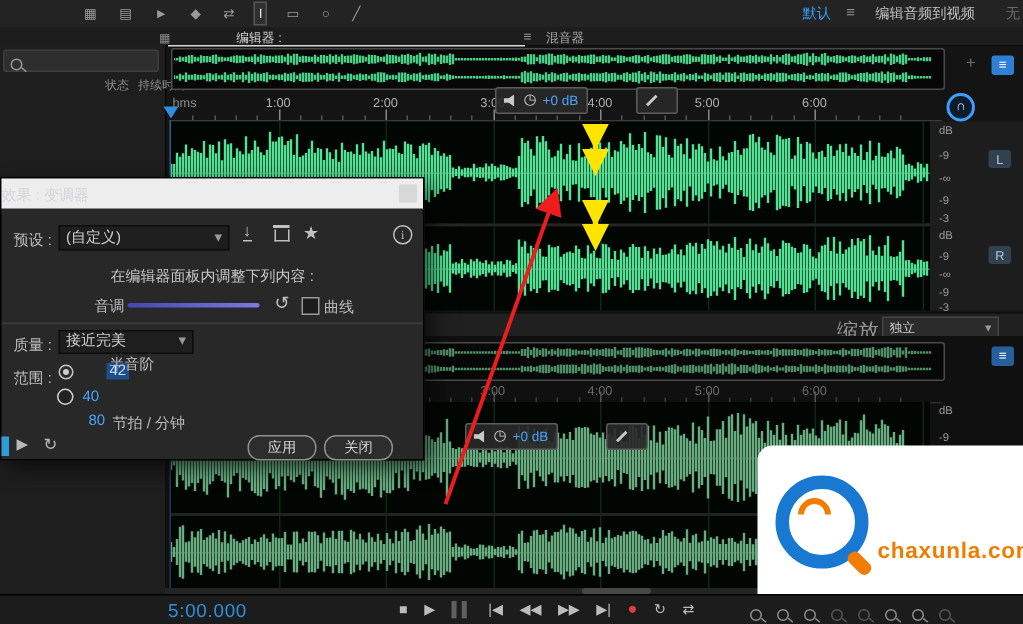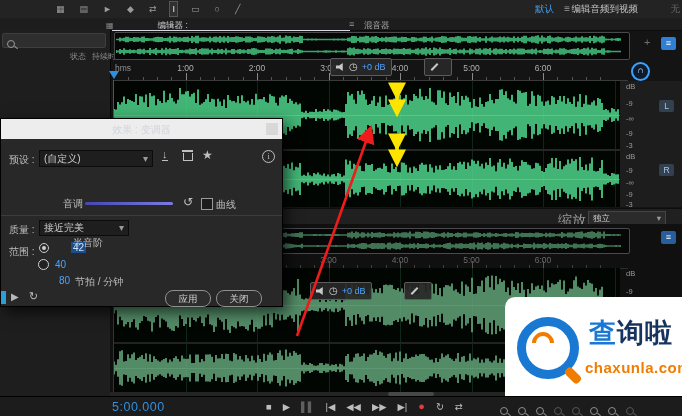--- a/index.html
+++ b/index.html
@@ -7,21 +7,21 @@
        font-family:"Liberation Sans","DejaVu Sans",sans-serif;color:#c8c8c8;
        -webkit-font-smoothing:antialiased;}
   .abs{position:absolute;}
   
   #topbar{left:0;top:0;width:682px;height:18px;background:#232323;border-bottom:1px solid #0b0b0b;}
   #tools{left:54px;top:2px;display:flex;gap:11px;align-items:center;height:14px;}
   .tool{font-size:9px;color:#9a9a9a;line-height:14px;padding:0 2px;}
   .tool.selected{color:#e8e8e8;border:1px solid #555;background:#303030;}
   #workspace{right:128px;top:3px;font-size:9.5px;color:#3e9df5;}
   #ws-menu{right:112px;top:3px;font-size:10px;color:#9a9a9a;}
-  #ws-right{right:44px;top:3px;font-size:9.5px;color:#c2c2c2;}
+  #ws-right{right:32px;top:3px;font-size:9.5px;color:#c2c2c2;}
   #ws-corner{right:2px;top:3px;font-size:9.5px;color:#6a6a6a;}
   #tabbar{left:0;top:18px;width:682px;height:12px;background:#1d1d1d;border-bottom:1px solid #0c0c0c;}
   #editor-tab{left:106px;top:19px;display:flex;gap:4px;align-items:center;}
   #editor-tab .ticon{font-size:8px;color:#8b8b8b;}
   #editor-tab .ttext{font-size:8.5px;color:#d2d2d2;white-space:nowrap;margin-left:40px;}
   #tab-underline{left:112px;top:29.5px;width:238px;height:1.5px;background:#d7dade;}
   #panel-menu-icon{left:349px;top:19px;font-size:9px;color:#9a9a9a;}
   #mixer-tab{left:364px;top:20px;font-size:8.5px;color:#a8a8a8;}
   
   #files{left:0;top:30px;width:110px;height:366px;background:#1e1e1e;border-right:1px solid #060606;}
@@ -62,21 +62,21 @@
   #playhead-line2{left:113px;top:255px;width:1px;height:138px;background:rgba(70,150,255,.3);}
   #zoomrow{left:110px;top:208px;width:572px;height:16px;background:#202020;border-top:1px solid #0d0d0d;border-bottom:1px solid #0d0d0d;}
   #zoomrow .lbl{position:absolute;left:448px;top:3px;font-size:14px;color:#969696;}
   #zoomrow .box{position:absolute;left:478px;top:1.5px;width:68px;height:12px;background:#2b2b2b;border:1px solid #454545;
                 font-size:8.5px;color:#cfcfcf;padding:0 4px;line-height:12px;}
   #zoomrow .box .car{float:right;color:#9a9a9a;}
   
   #dialog{left:0;top:118px;width:281px;height:187px;background:#282828;border:1px solid #000;
           box-shadow:4px 5px 14px rgba(0,0,0,.65);z-index:30;}
   #dlg-title{position:absolute;left:0;top:0;width:281px;height:20px;background:#ededed;}
-  #dlg-title .t{position:absolute;left:0;width:100%;text-align:center;top:4px;font-size:10px;color:#d2d5db;}
+  #dlg-title .t{position:absolute;left:0;width:100%;top:4px;font-size:10px;color:#d2d5db;}
   #dlg-close{position:absolute;right:4px;top:4px;width:12px;height:12px;background:#d8d8d8;}
   .dtext{font-size:10px;color:#bdbdbd;}
   .dblue{color:#4aa3ff;}
   .dropdown{position:absolute;background:#1e1e1e;border:1px solid #0c0c0c;color:#cfcfcf;font-size:10px;
             line-height:15px;padding:0 4px;}
   .dropdown .car{float:right;color:#9a9a9a;}
   .dicon{position:absolute;color:#c0c0c0;}
   .trash{position:absolute;width:9px;height:10px;}
   .trash .lid{position:absolute;top:0;left:-1px;width:11px;height:1.5px;background:#c0c0c0;}
   .trash .bin{position:absolute;top:3px;left:0;width:8px;height:7px;border:1.2px solid #c0c0c0;border-top:none;}
@@ -401,20 +401,21 @@
       <span class="car">▾</span>
     </span>
     <span class="dicon" style="left:161px;top:30px;font-size:11px;border-bottom:1.5px solid #c0c0c0;line-height:11px;">↓</span>
     <span class="trash" style="left:182px;top:31px;">
         <span class="lid"></span>
         <span class="bin"></span>
       </span>
     <span class="dicon" style="left:201px;top:29px;font-size:12px;">★</span>
     <span class="infoc" style="left:261px;top:31px;">i</span>
 
+    <div class="dtext abs" style="left:0;top:58px;width:281px;text-align:center;color:#c6c6c6;">在编辑器面板内调整下列内容 :</div>
 
     <span class="dtext abs" style="left:62px;top:78px;">音调</span>
     <div id="pitch-track"></div>
     <span class="dicon" style="left:182px;top:76px;font-size:12px;">↺</span>
     <span class="checkbox" style="left:200px;top:79px;"></span>
     <span class="dtext abs" style="left:215px;top:79px;">曲线</span>
 
     <div class="divider" style="top:96px;"></div>
 
     <span class="dtext abs" style="left:8px;top:104px;">质量 :</span>
@@ -468,21 +469,20 @@
         <span class="zbtn"><span class="mag"></span></span>
         <span class="zbtn dim"><span class="mag"></span></span>
       </div>
   </div>
 
   <div id="watermark" class="abs">
     <div id="wm-logo">
       <span class="spark"></span>
       <span class="handle"></span>
     </div>
-    <div id="wm-brand"><span class="first">查</span>询啦</div>
     <div id="wm-domain">chaxunla.com</div>
   </div>
 
   <svg id="annot" class="abs" viewBox="0 0 682 416">
     <defs>
       <marker id="ar" markerWidth="7" markerHeight="7" refX="5" refY="3.5" orient="auto">
         <path d="M0,0 L7,3.5 L0,7 z" fill="#ee1c1c"></path>
       </marker>
       <marker id="ay" markerWidth="5" markerHeight="5" refX="3.5" refY="2.5" orient="auto">
         <path d="M0,0 L5,2.5 L0,5 z" fill="#ffe400"></path>

